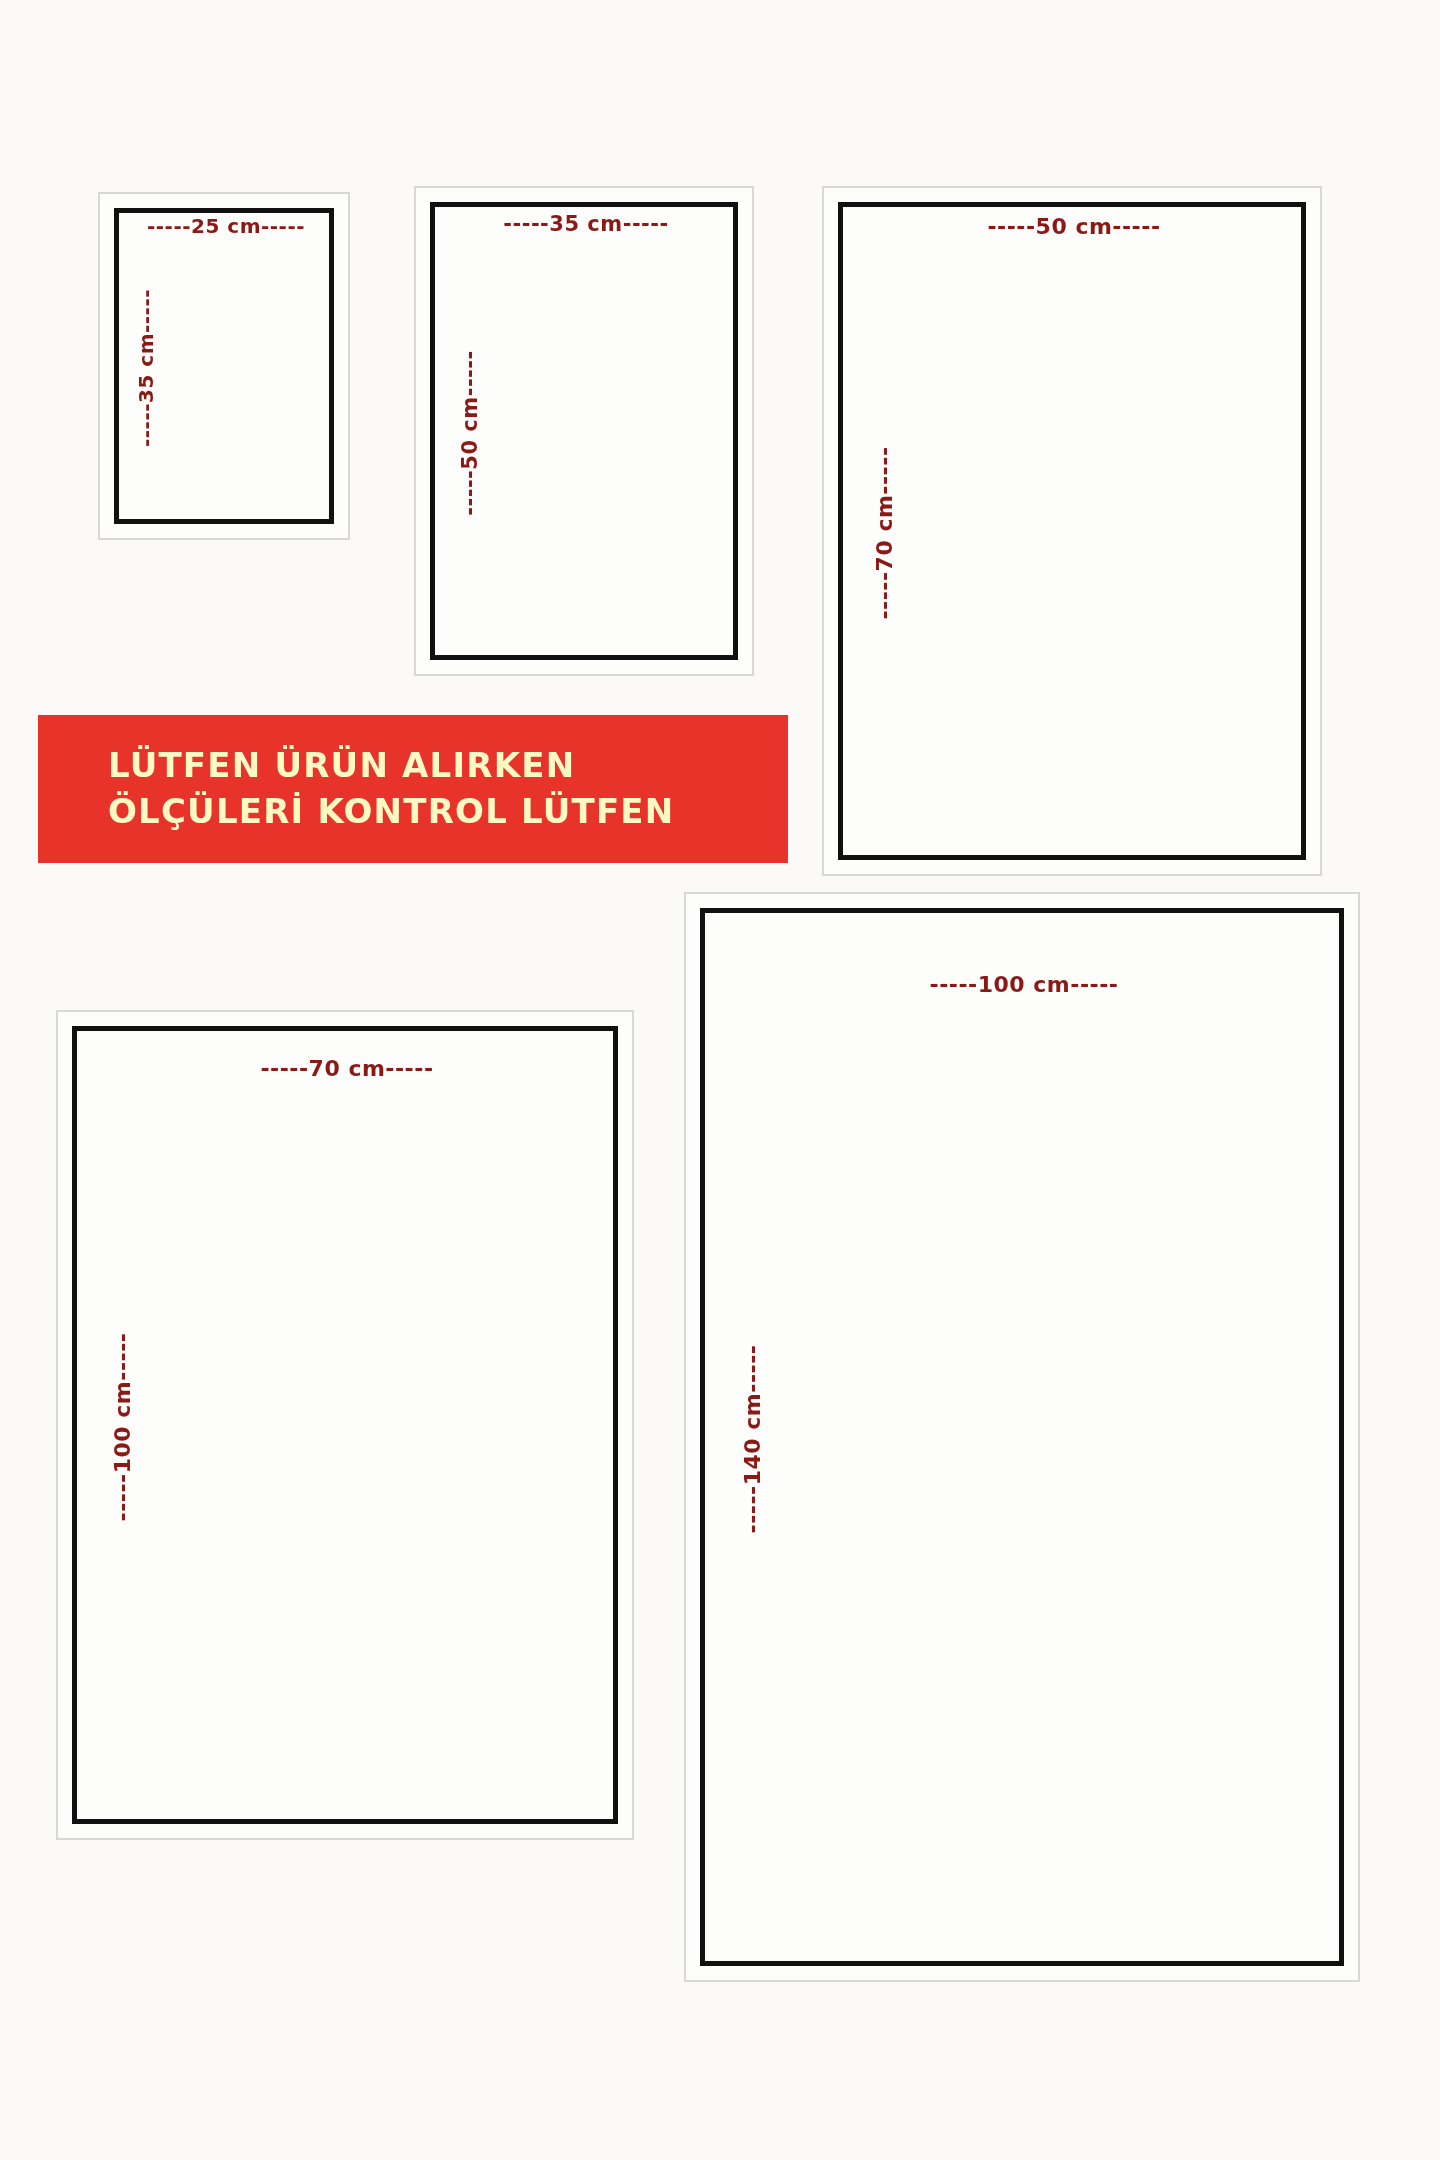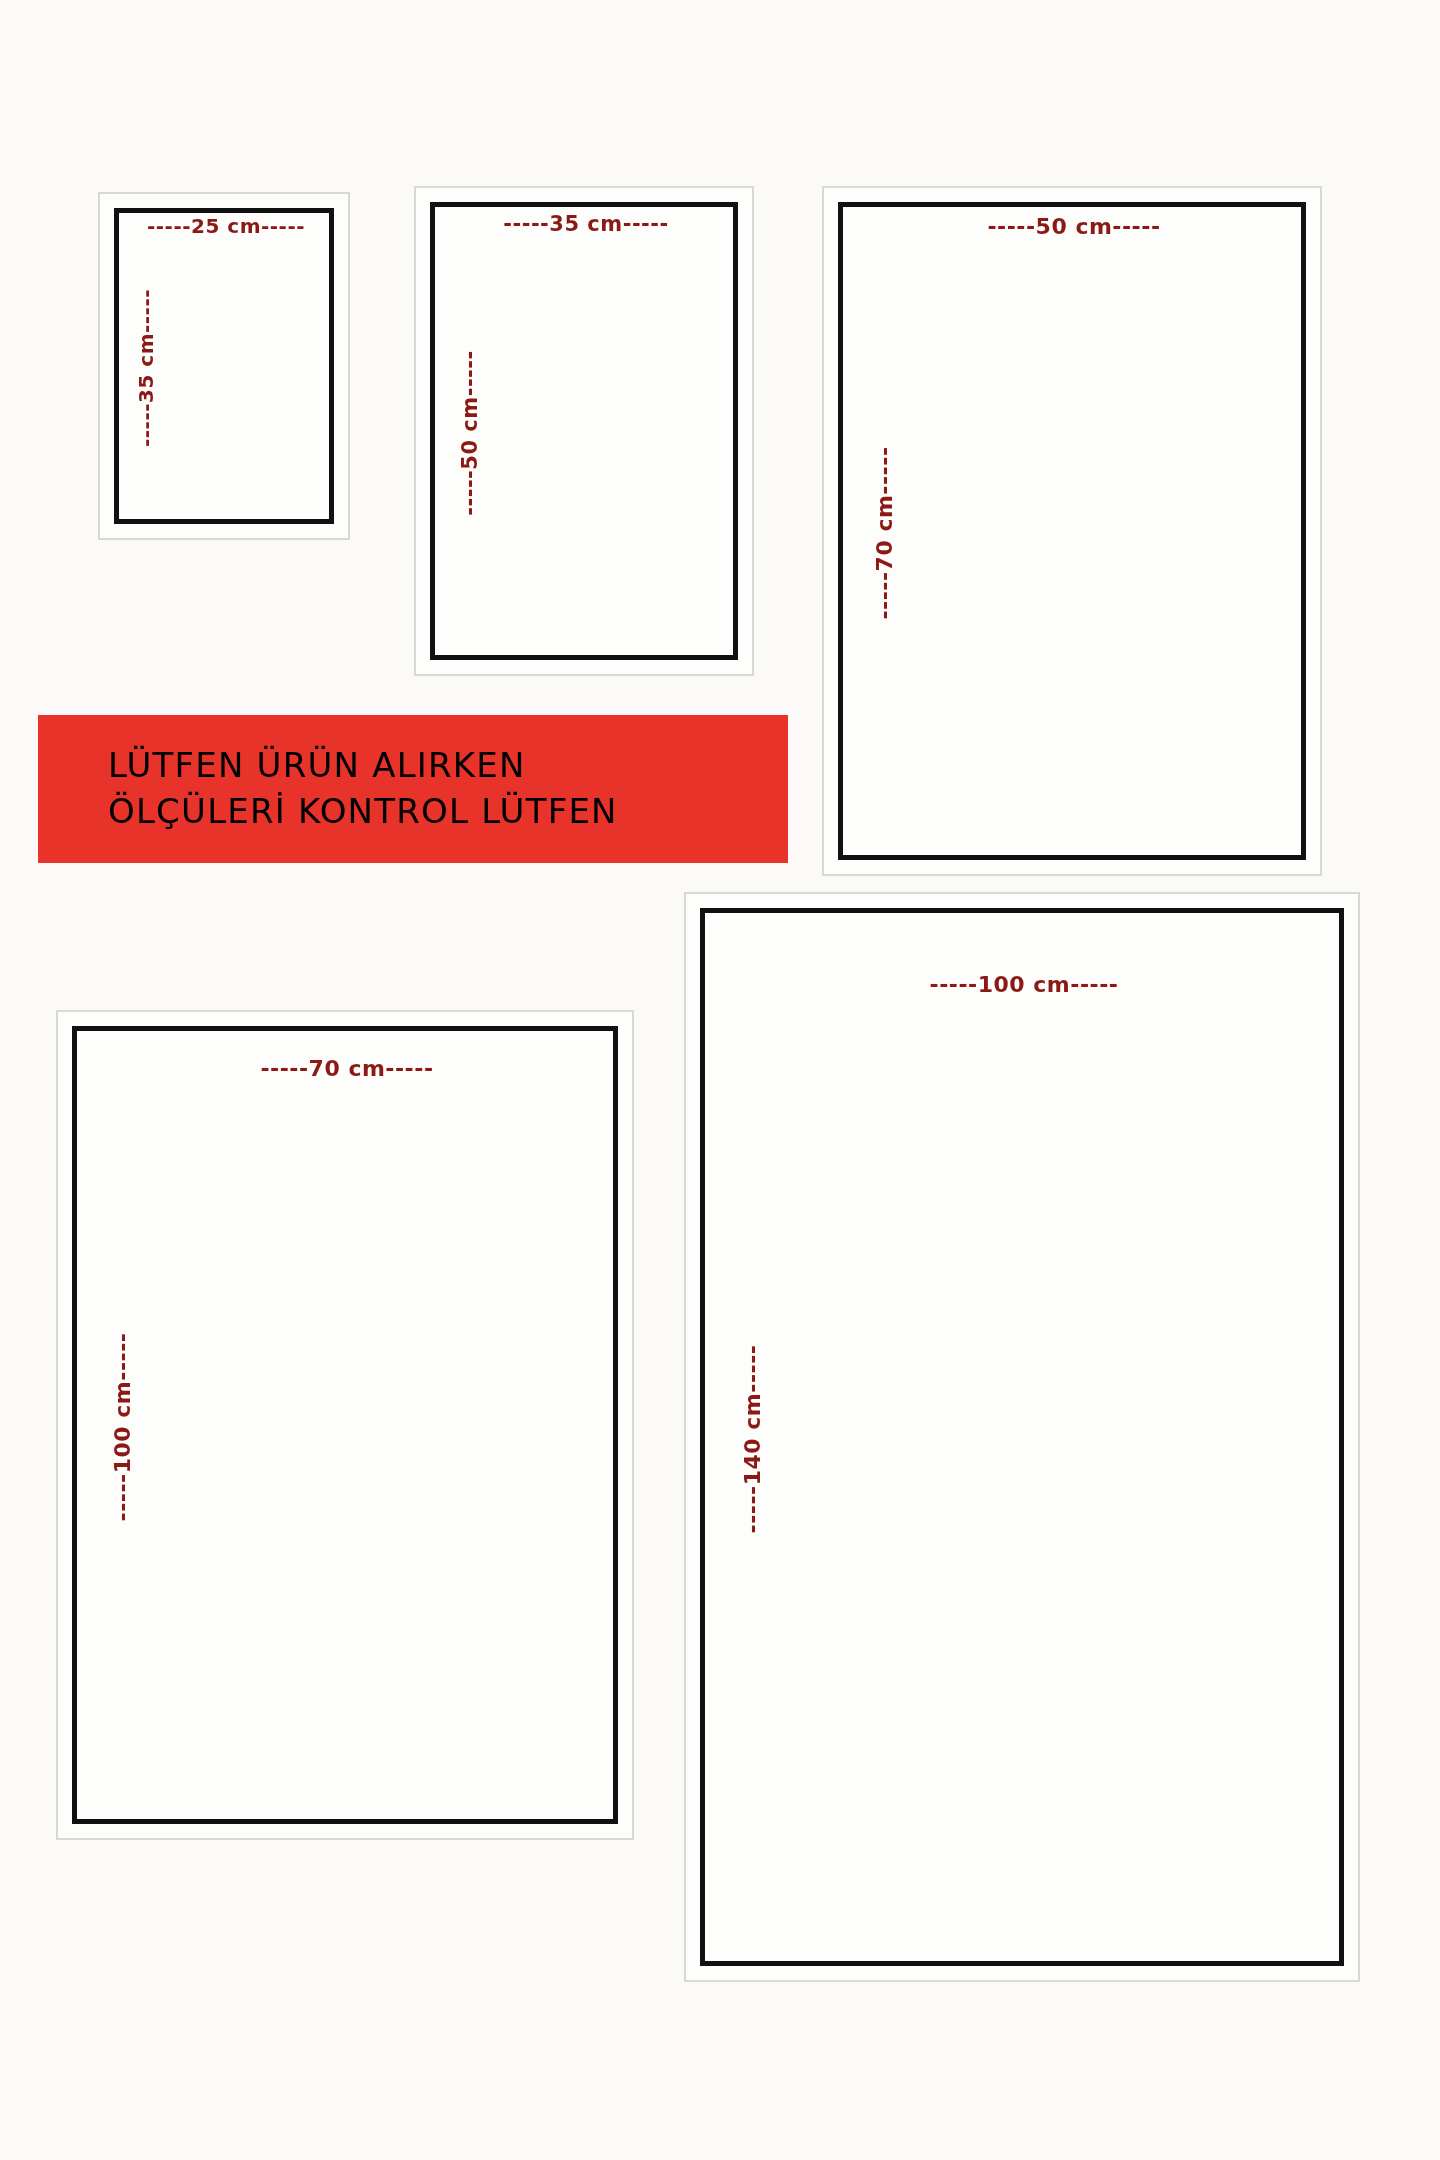--- a/index.html
+++ b/index.html
@@ -71,22 +71,22 @@
     height: 148px;
     background: #e8332a;
     display: flex;
     flex-direction: column;
     align-items: flex-start;
     justify-content: center;
     padding-left: 70px;
     box-sizing: border-box;
   }
   #warning-banner .line {
-    color: #000000;
-    font-weight: normal;
+    color: #fef9c3;
+    font-weight: bold;
     font-size: 34px;
     letter-spacing: 1.2px;
     line-height: 1.35;
     font-family: "DejaVu Sans", sans-serif;
   }
 </style>
 </head>
 <body>
 
 <div id="canvas">

